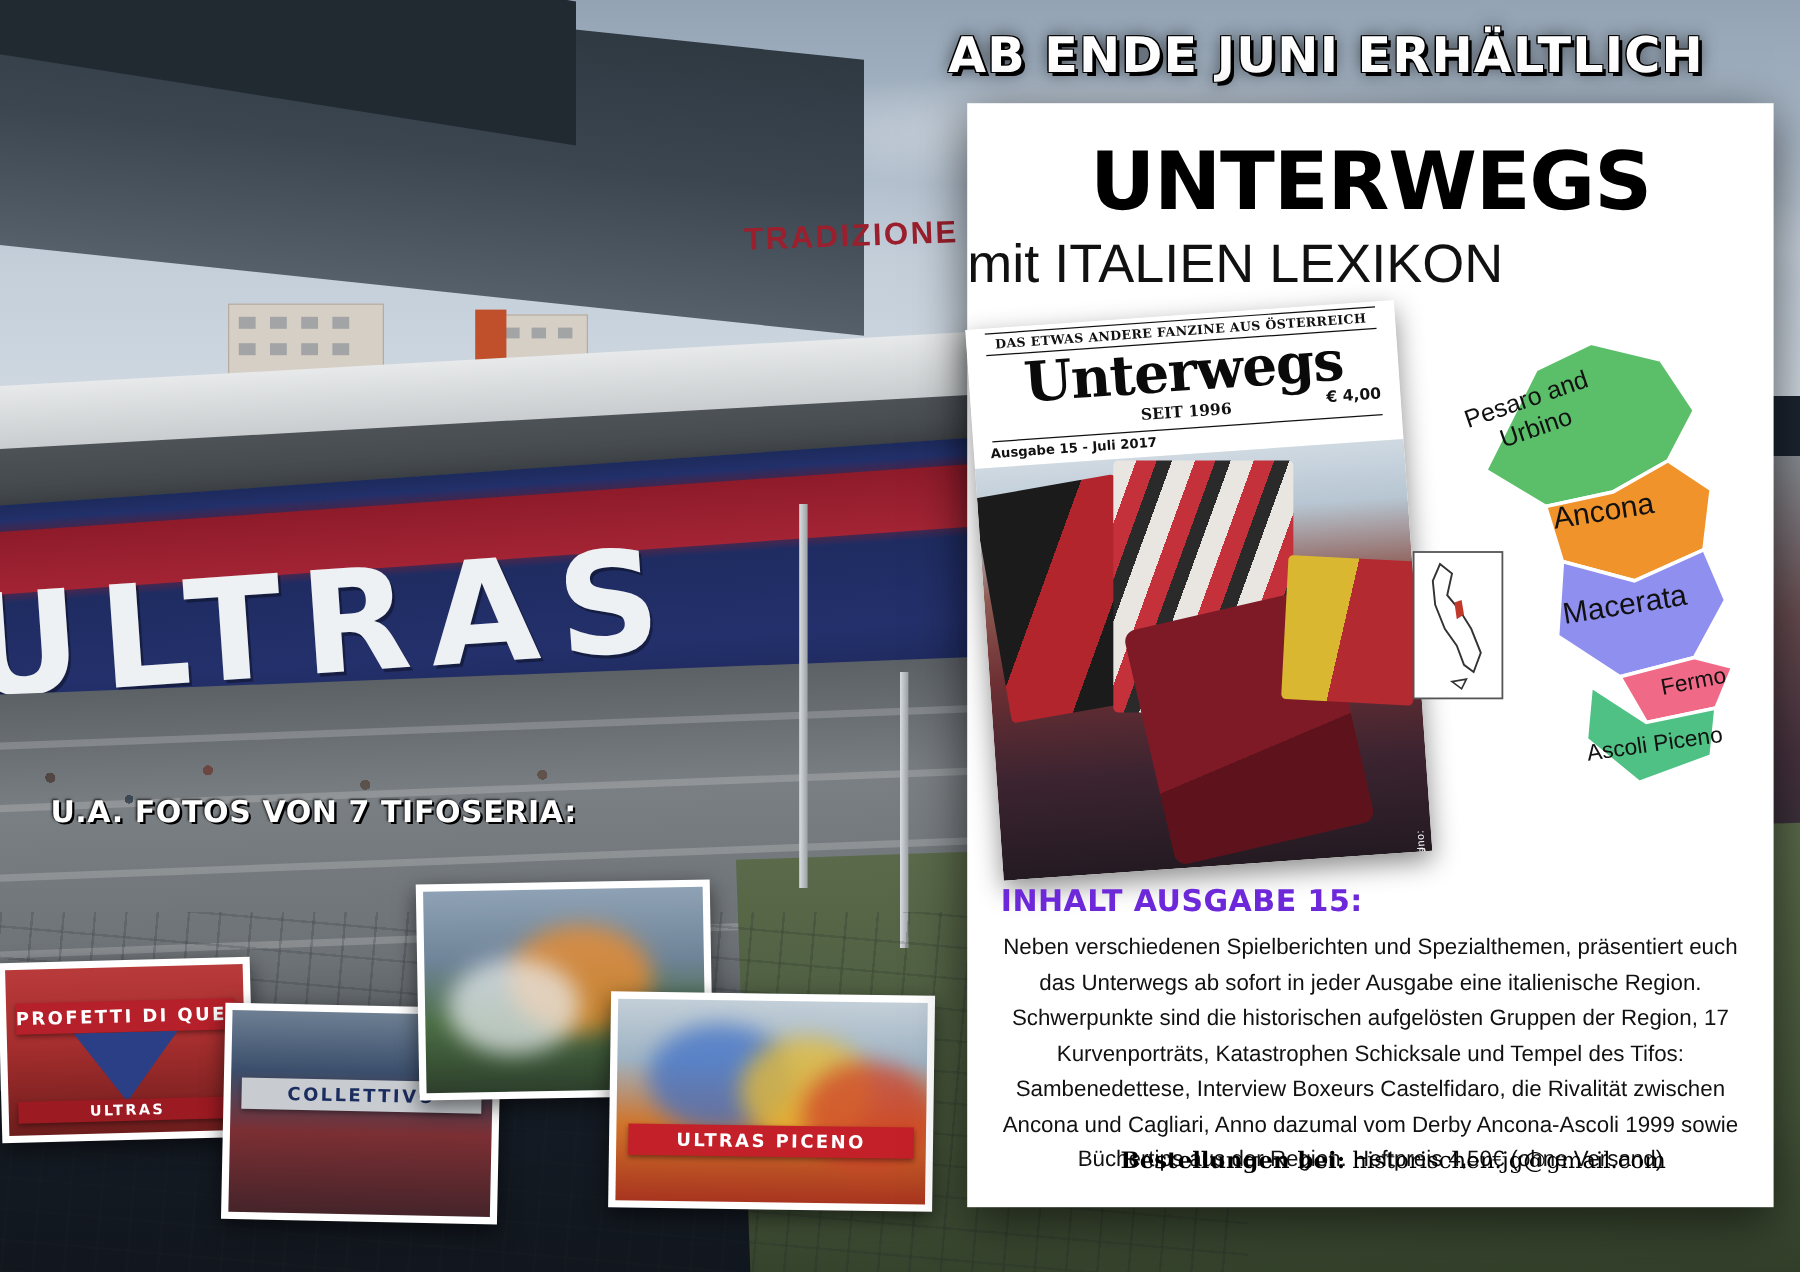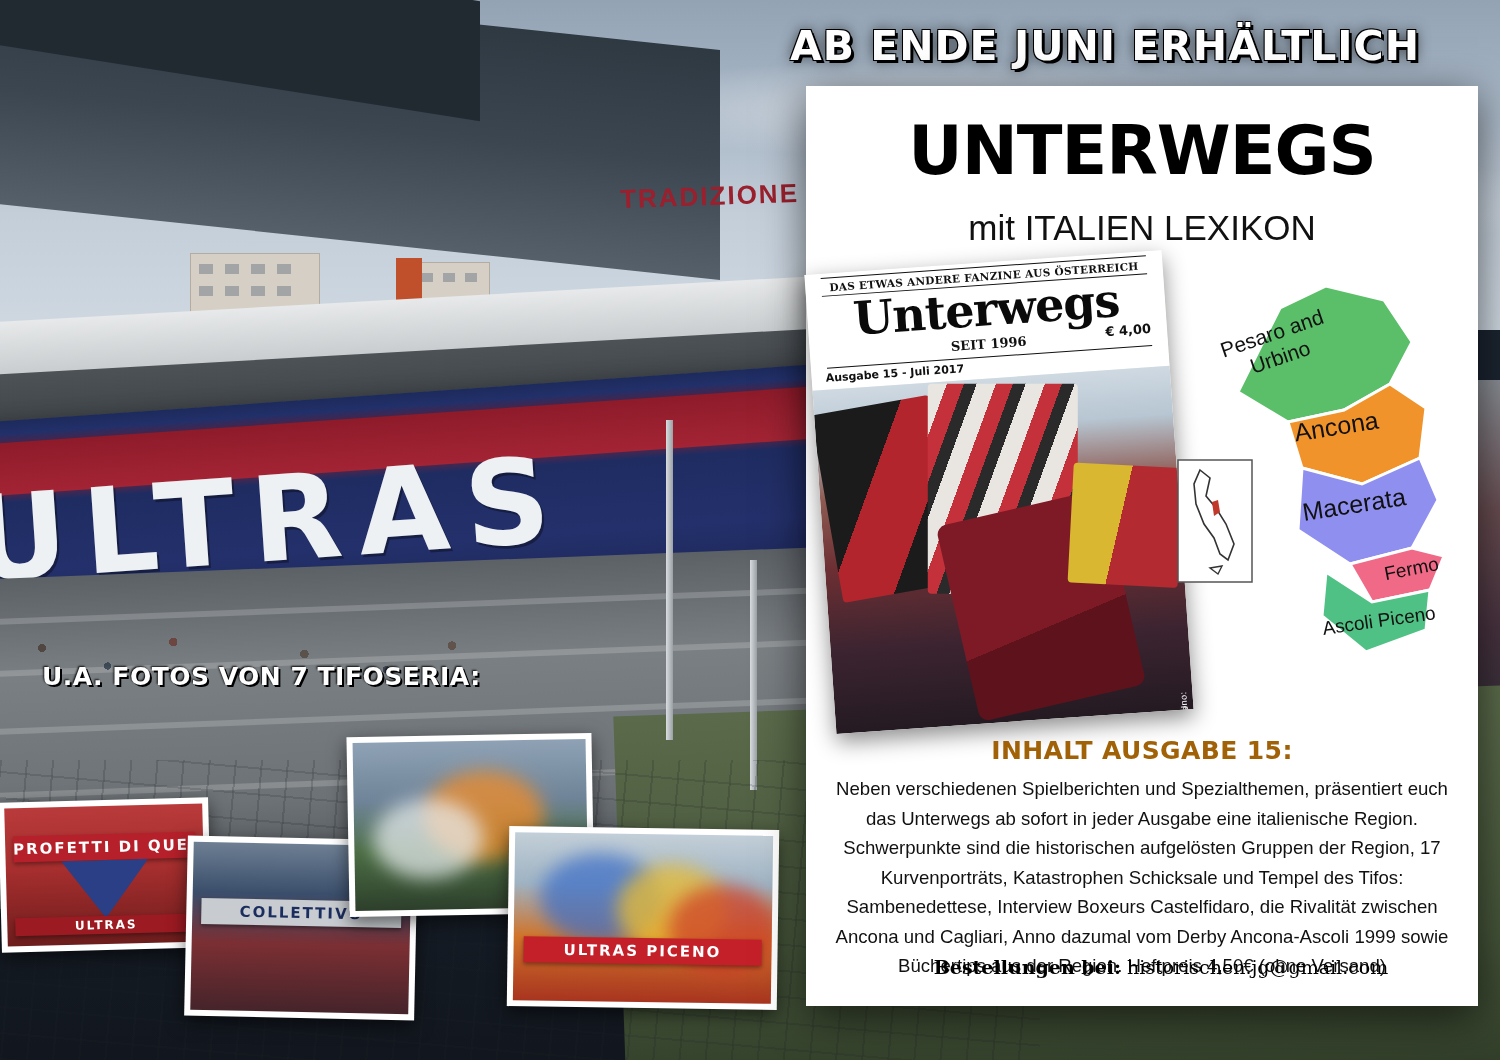--- a/index.html
+++ b/index.html
@@ -198,25 +198,25 @@
   .flyer-title {
     text-align: center;
     font-family: "DejaVu Sans", sans-serif;
     font-weight: bold;
     font-size: 67px;
     letter-spacing: -1px;
     color: #000;
     margin-top: 26px;
   }
   .flyer-sub {
-    text-align: center;
+    text-align: left;
     font-family: "Liberation Sans", sans-serif;
-    font-size: 35px;
+    font-size: 45px;
     color: #111;
-    margin-top: 18px;
+    margin-top: 4px;
   }
 
   
   .mag {
     position: absolute; left: 14px; top: 176px; width: 358px; height: 460px;
     transform: rotate(-4deg);
     background: #f2f2ee;
     box-shadow: 0 8px 22px rgba(0,0,0,0.45);
     overflow: hidden;
   }
@@ -270,23 +270,22 @@
   .map-label {
     position: absolute;
     font-family: "Liberation Sans", sans-serif;
     color: #111;
     white-space: nowrap;
   }
 
   
   .inhalt-title {
     position: absolute; left: 0; top: 650px; width: 100%;
-    text-align: center;
     font-family: "DejaVu Sans", sans-serif; font-weight: bold;
-    font-size: 25px; letter-spacing: .4px; color: #a16207;
+    font-size: 25px; letter-spacing: .4px; color: #6d28d9; padding-left: 28px;
   }
   .inhalt-body {
     position: absolute; left: 20px; top: 688px; width: 632px;
     text-align: center;
     font-family: "Liberation Sans", sans-serif;
     font-size: 18.6px; line-height: 29.5px; color: #111;
   }
   .order {
     position: absolute; left: 0; top: 870px; width: 100%;
     text-align: center;

